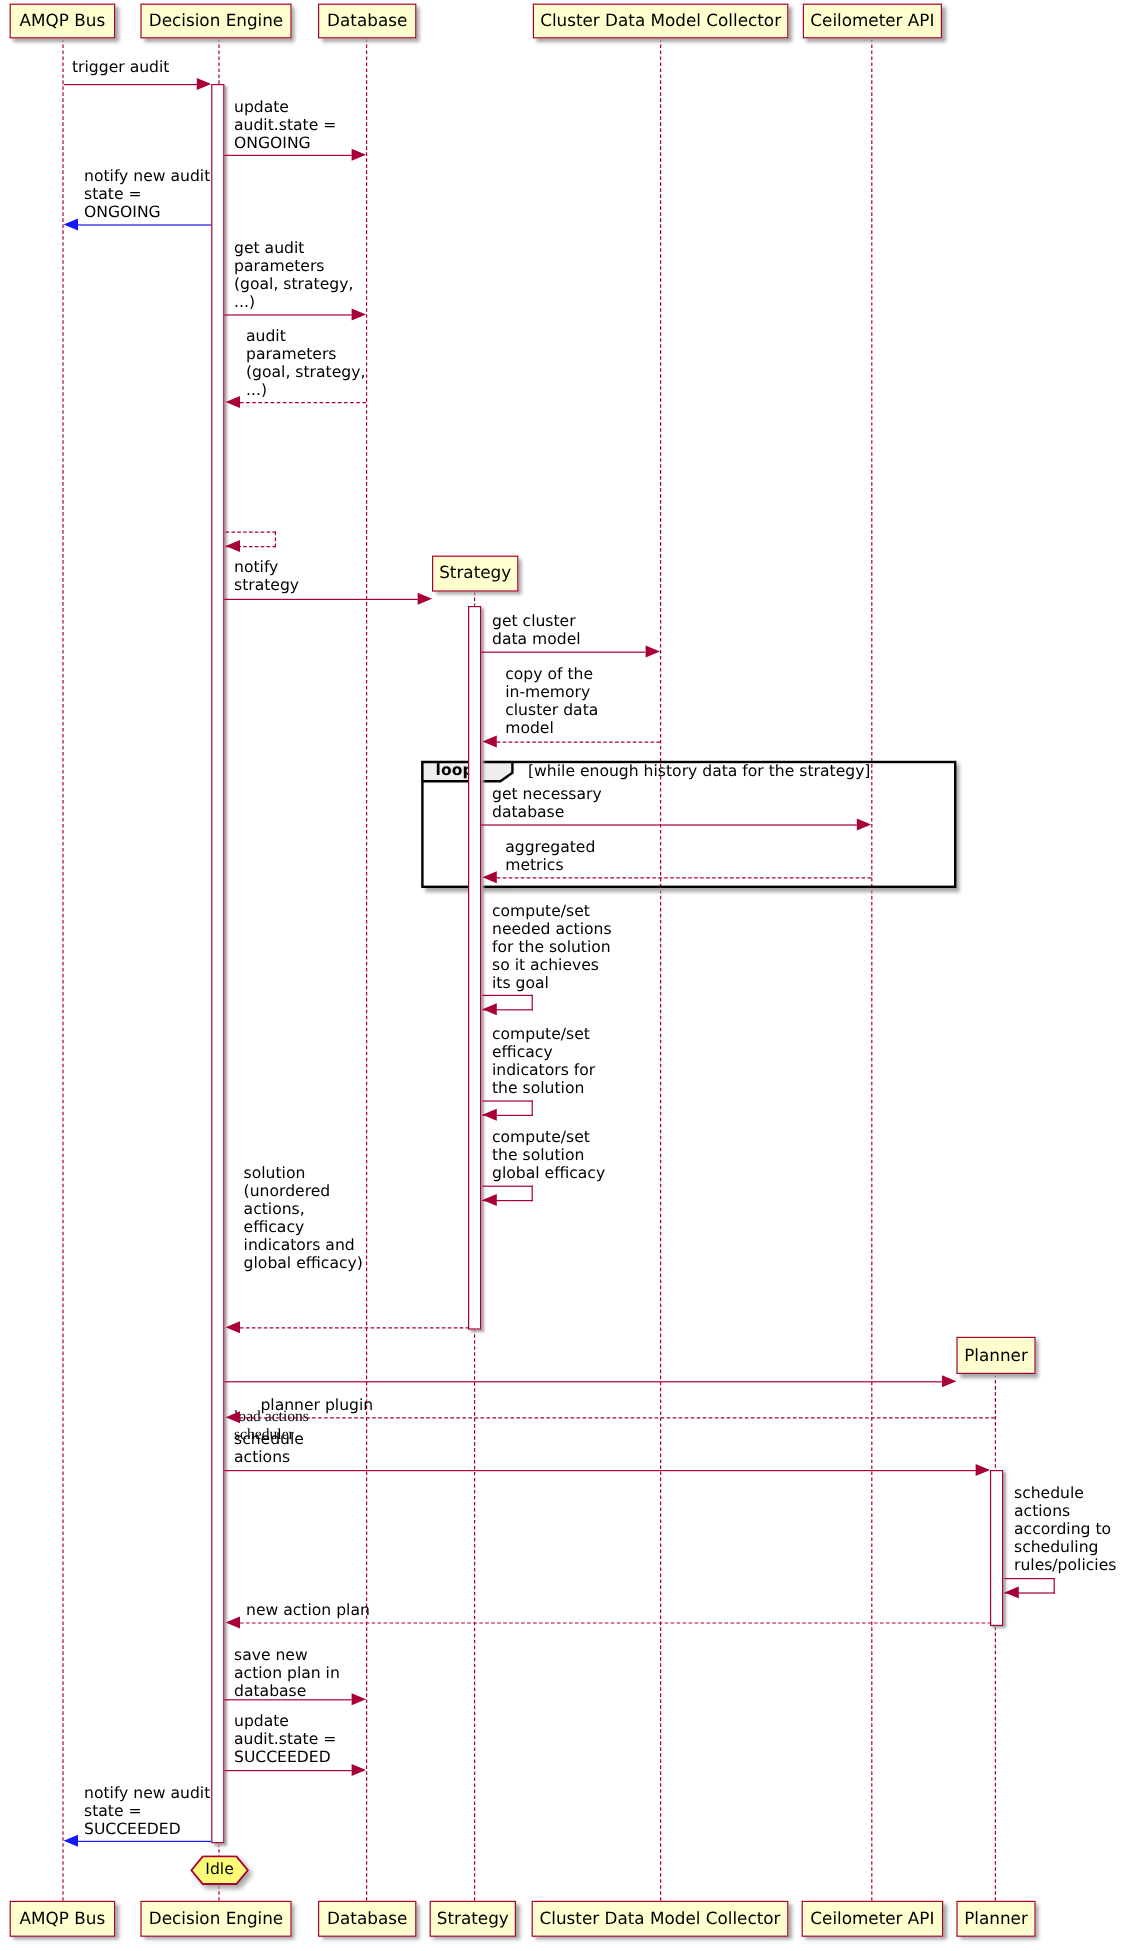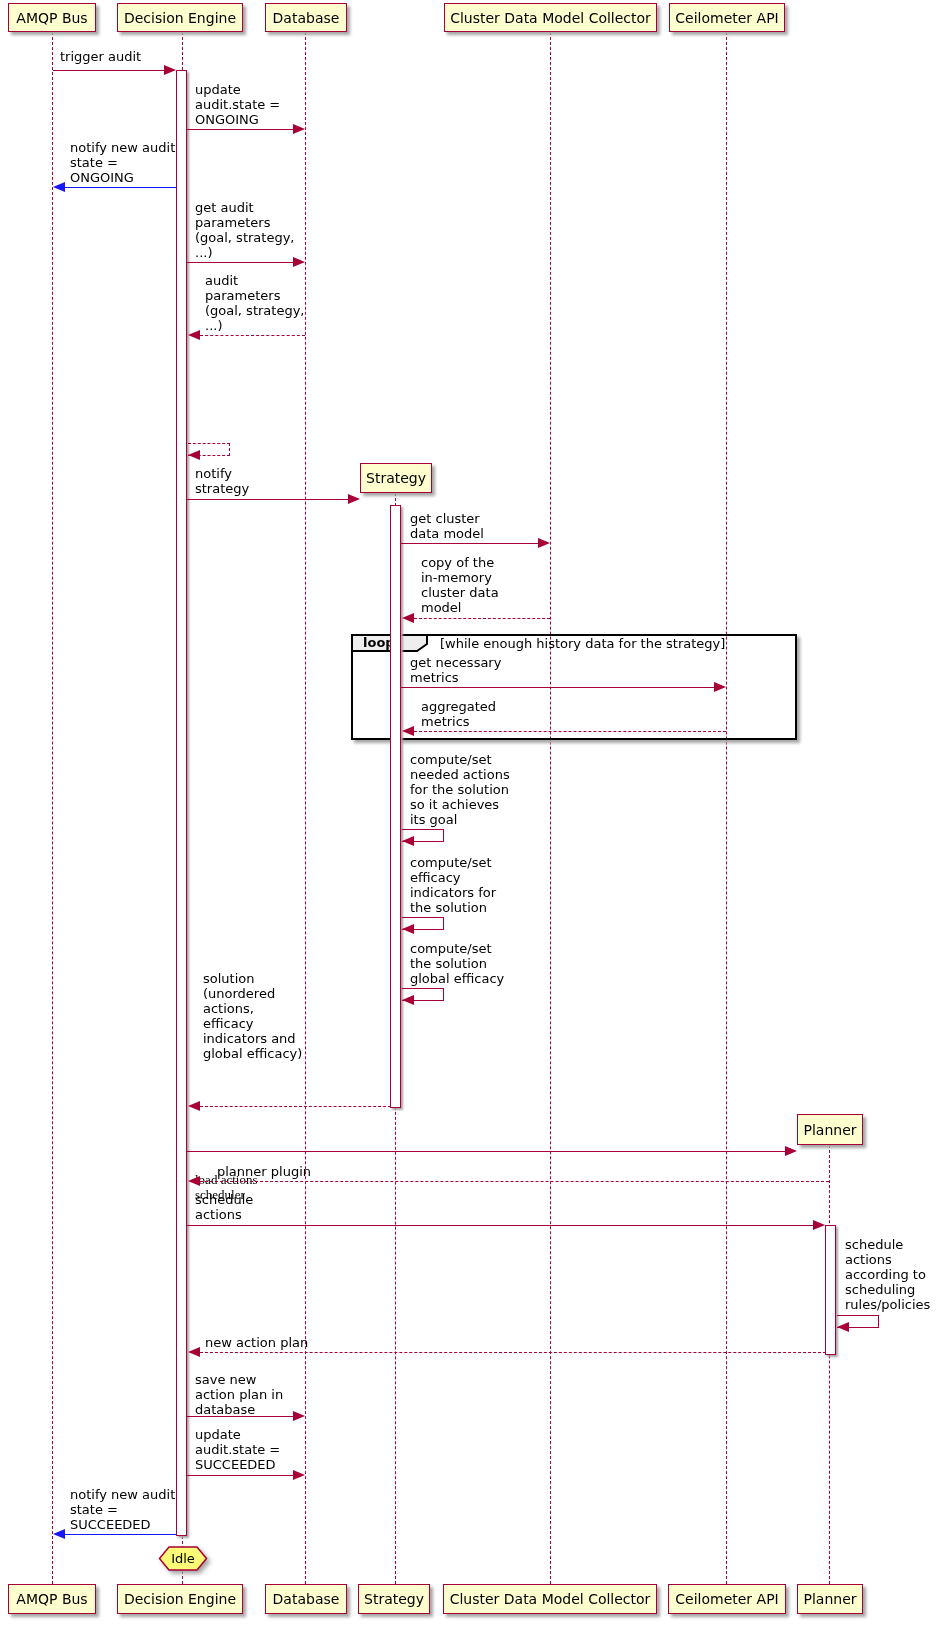--- a/index.html
+++ b/index.html
@@ -111,21 +111,21 @@
   <div class="ah r" style="left:538px; top:538px;"></div>
 
   <div class="mtext" style="left:421px; top:555px;">copy of the
 in-memory
 cluster data
 model</div>
   <div class="ah l" style="left:402px; top:613px;"></div>
   <div class="line dashed" style="left:414px; top:618px; width:136px;"></div>
 
   <div class="mtext" style="left:410px; top:655px;">get necessary
-metrics</div>
+database</div>
   <div class="line" style="left:401px; top:687px; width:313px;"></div>
   <div class="ah r" style="left:714px; top:682px;"></div>
 
   <div class="mtext" style="left:421px; top:699px;">aggregated
 metrics</div>
   <div class="ah l" style="left:402px; top:726px;"></div>
   <div class="line dashed" style="left:414px; top:731px; width:312px;"></div>
 
   <div class="mtext" style="left:410px; top:752px;">compute/set
 needed actions

